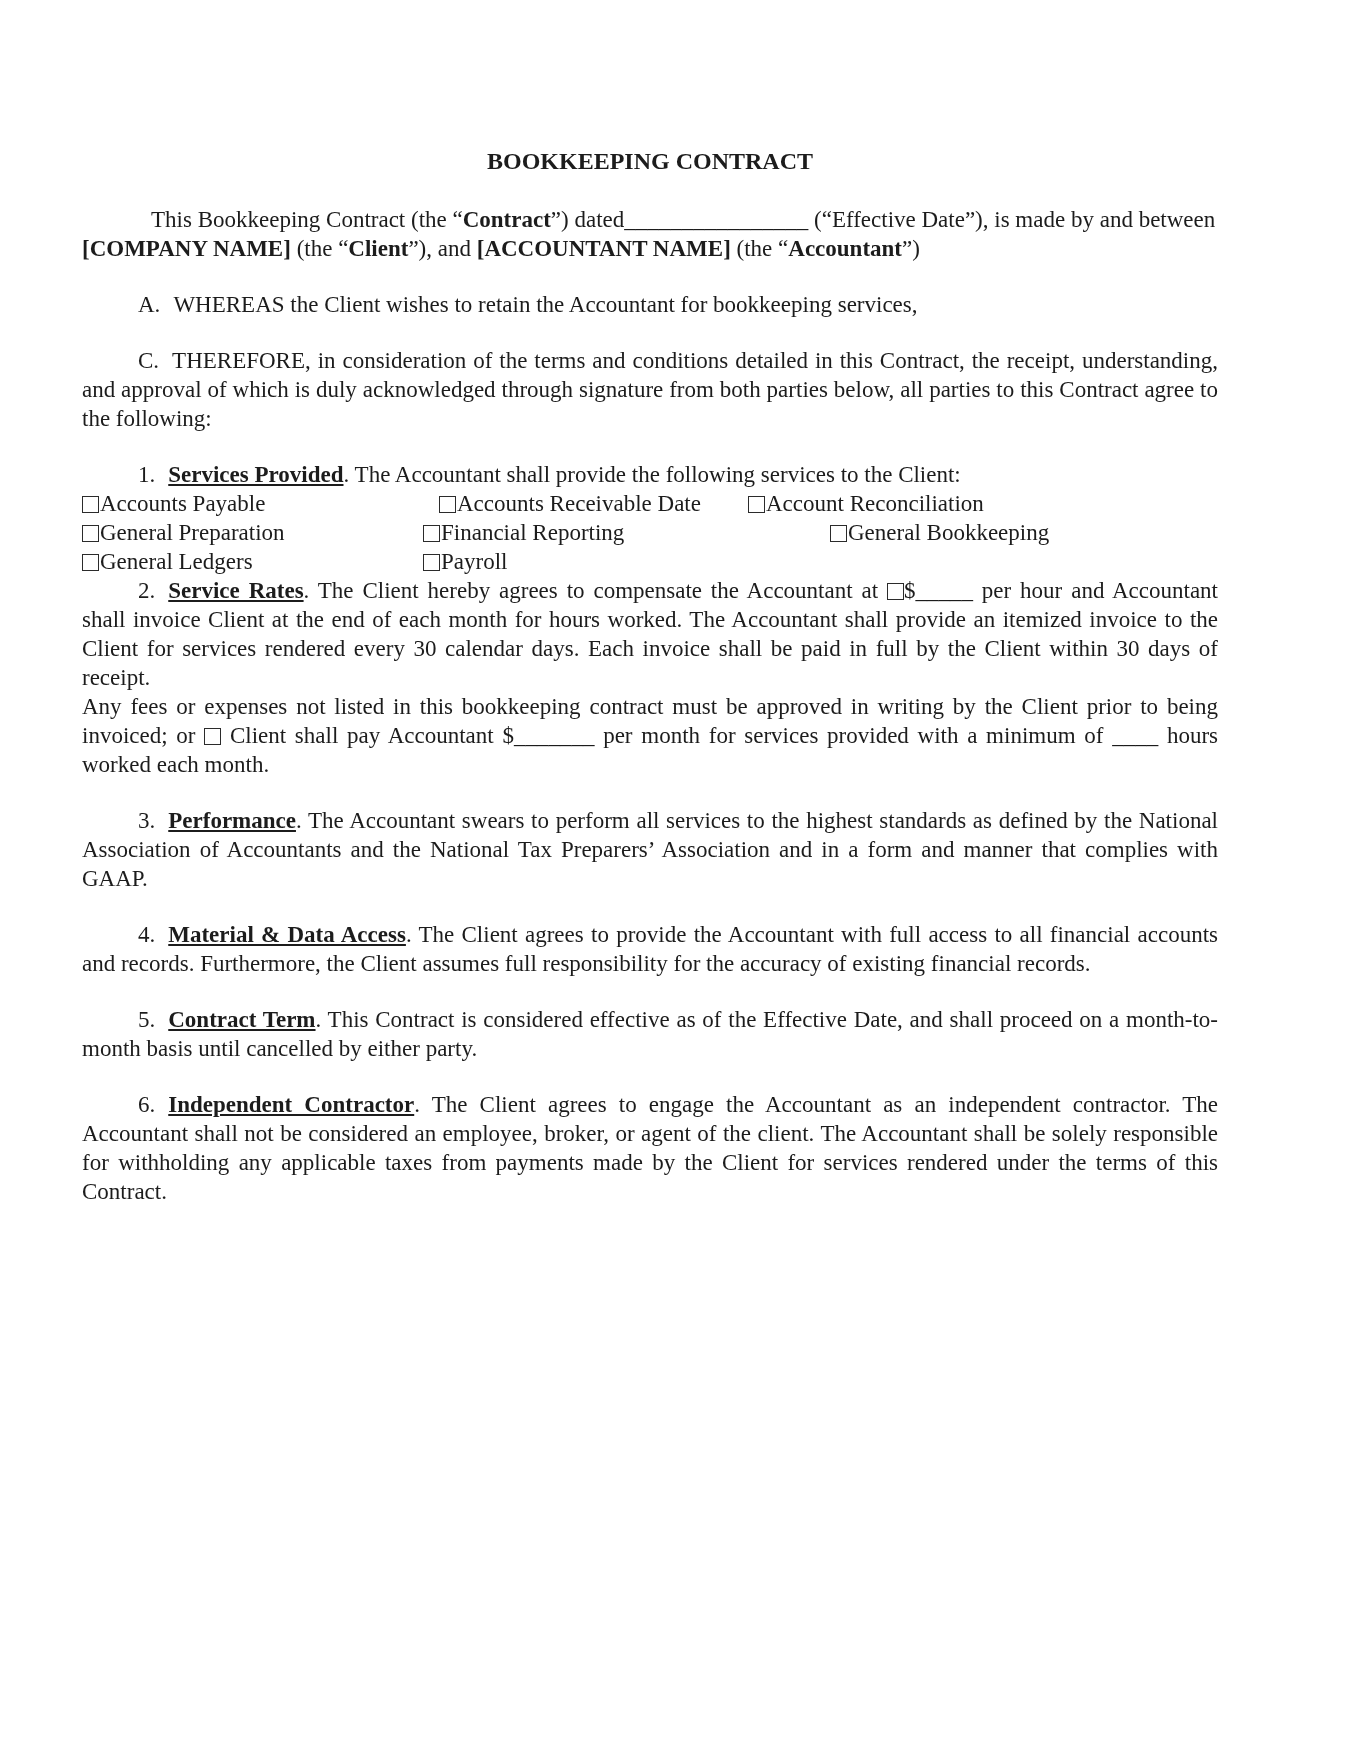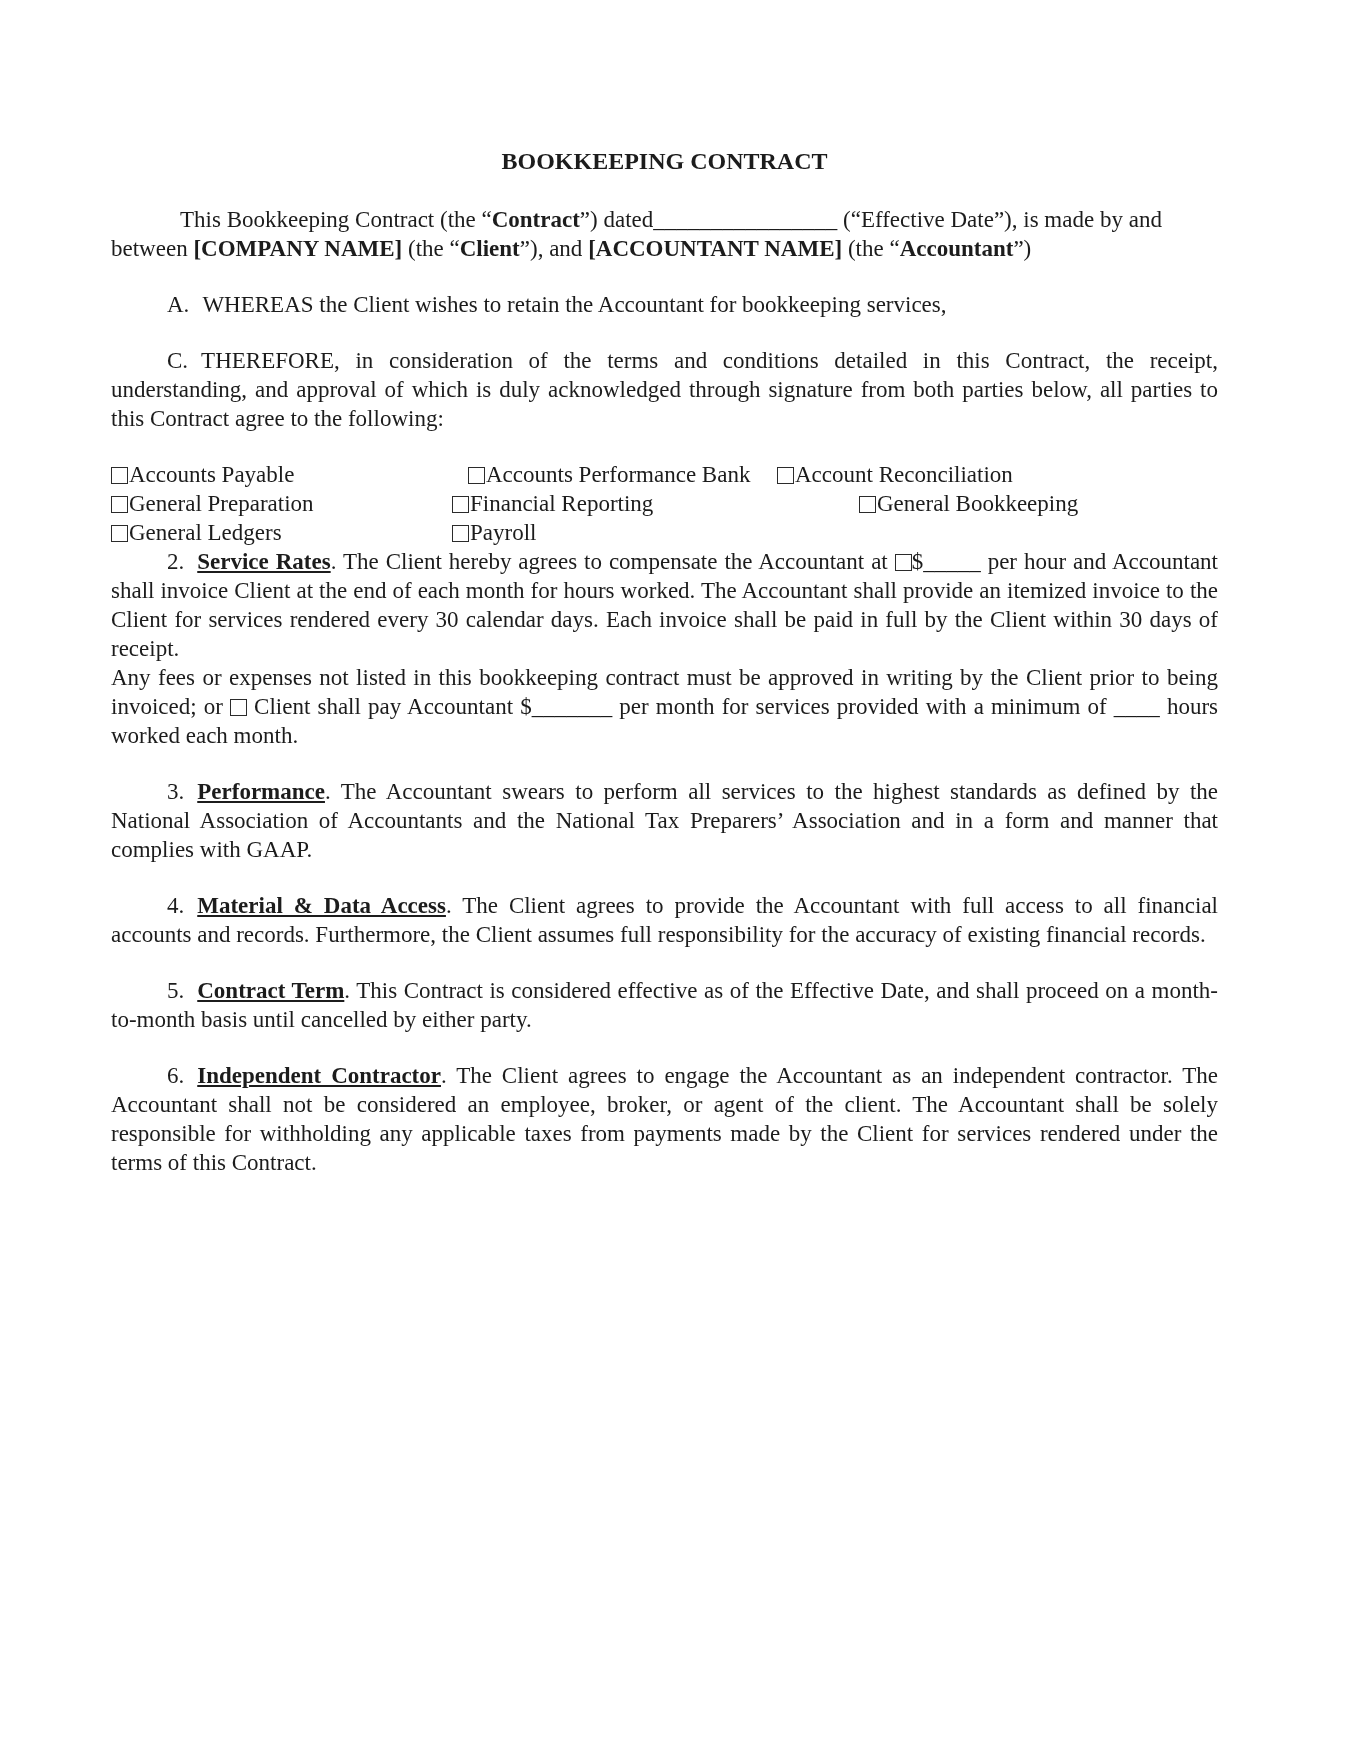--- a/index.html
+++ b/index.html
@@ -2,21 +2,21 @@
 <html><head>
 <meta charset="utf-8">
 <style>
   html, body { margin: 0; padding: 0; background: #ffffff; }
   .page {
     position: relative;
     width: 1360px;
     height: 1760px;
     box-sizing: border-box;
     background: #ffffff;
-    padding: 147px 142px 0 111px;
+    padding: 147px 142px 0 82px;
     font-family: "Liberation Serif", "DejaVu Serif", serif;
     font-size: 23px;
     line-height: 29px;
     color: #1c1c1c;
     overflow: hidden;
   }
   .title {
     font-size: 24px;
     font-weight: bold;
     text-align: center;
@@ -55,24 +55,25 @@
 
   <div class="title">BOOKKEEPING CONTRACT</div>
 
   <p class="para intro"><span>This Bookkeeping Contract (the “</span><span class="b">Contract</span><span>”) dated________________ (“Effective Date”), is made by and between </span><span class="b">[COMPANY NAME]</span><span> (the “</span><span class="b">Client</span><span>”), and </span><span class="b">[ACCOUNTANT NAME]</span><span> (the “</span><span class="b">Accountant</span><span>”)</span></p>
 
   <p class="para rec"><span>A.</span><span class="mgap"></span><span>WHEREAS the Client wishes to retain the Accountant for bookkeeping services,</span></p>
 
 
   <p class="para rec just"><span>C.</span><span class="mgap"></span><span>THEREFORE, in consideration of the terms and conditions detailed in this Contract, the receipt, understanding, and approval of which is duly acknowledged through signature from both parties below, all parties to this Contract agree to the following:</span></p>
 
+  <p class="para sect just services-head"><span>1.</span><span class="mgap"></span><span class="head">Services Provided</span><span>. The Accountant shall provide the following services to the Client:</span></p>
 
   <div class="optrow">
     <span class="opt p1-0"><span class="cb"></span><span>Accounts Payable</span></span>
-    <span class="opt p1-1"><span class="cb"></span><span>Accounts Performance Bank</span></span>
+    <span class="opt p1-1"><span class="cb"></span><span>Accounts Receivable Date</span></span>
     <span class="opt p1-2"><span class="cb"></span><span>Account Reconciliation</span></span>
   </div>
   <div class="optrow">
     <span class="opt p2-0"><span class="cb"></span><span>General Preparation</span></span>
     <span class="opt p2-1"><span class="cb"></span><span>Financial Reporting</span></span>
     <span class="opt p2-2"><span class="cb"></span><span>General Bookkeeping</span></span>
   </div>
   <div class="optrow">
     <span class="opt p3-0"><span class="cb"></span><span>General Ledgers</span></span>
     <span class="opt p3-1"><span class="cb"></span><span>Payroll</span></span>

